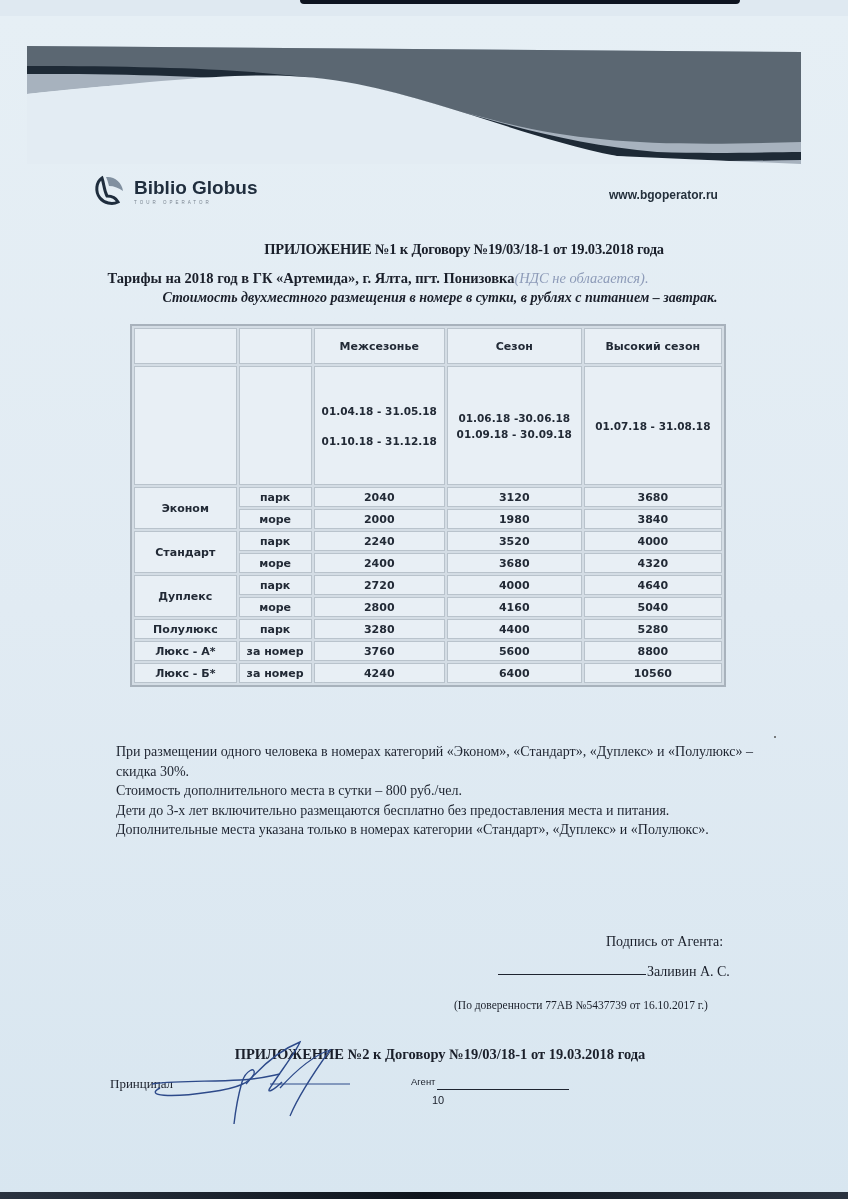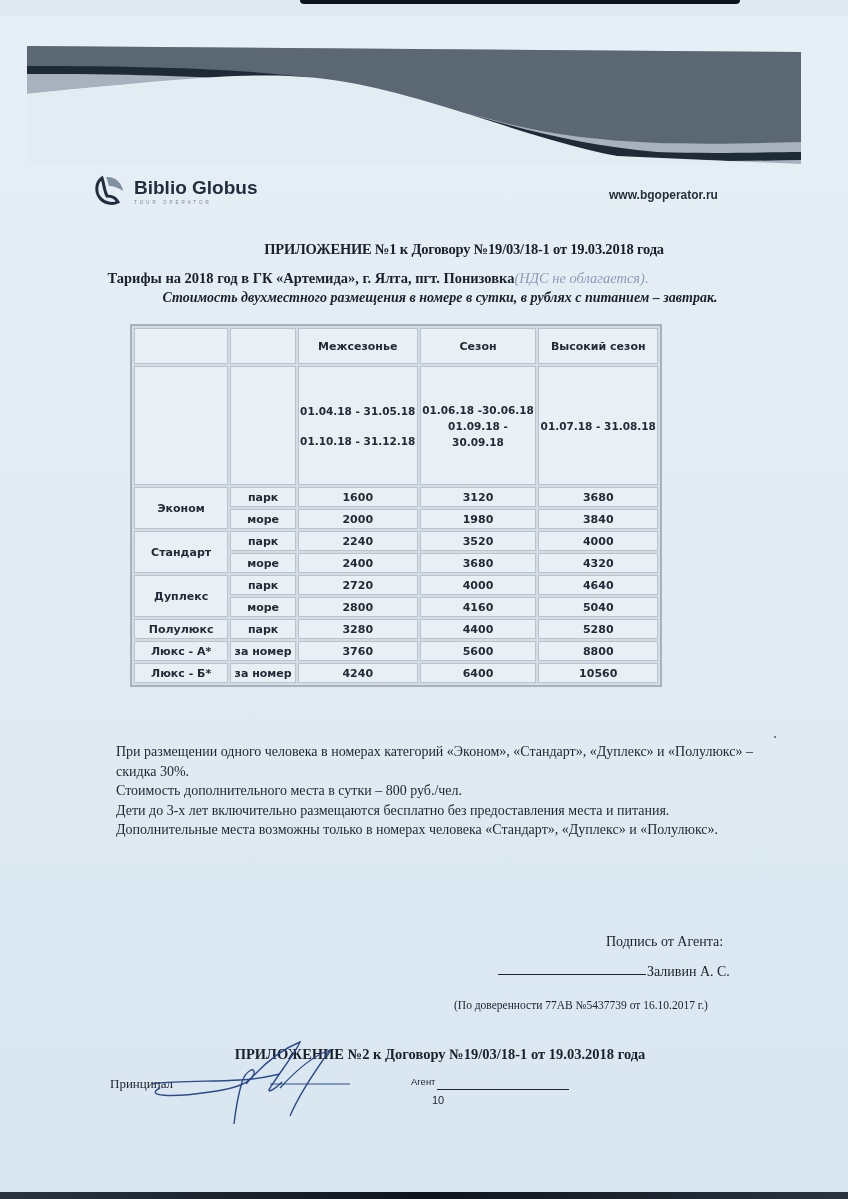--- a/index.html
+++ b/index.html
@@ -93,21 +93,21 @@
       left: 0; width: 880px; top: 274px;
       text-align: center;
       font-weight: bold;
       font-style: italic;
       font-size: 14px;
     }
 
     table.rates {
       position: absolute;
       left: 130px; top: 308px;
-      width: 532px;
+      width: 596px;
       border-collapse: separate;
       border-spacing: 2px;
       border: 2px solid #a8b2bc;
       font-family: "DejaVu Sans", sans-serif;
       font-size: 11px;
       font-weight: bold;
       color: #222a36;
       background: #d4dde5;
     }
     table.rates td {
@@ -278,21 +278,21 @@
         <div>01.09.18 - 30.09.18</div>
       </td>
       <td class="dates-cell">
         <div>01.07.18 - 31.08.18</div>
       </td>
     </tr>
 
     <tr class="data">
       <td class="cat" rowspan="2">Эконом</td>
       <td class="view">парк</td>
-      <td class="num">1600</td>
+      <td class="num">2040</td>
       <td class="num">3120</td>
       <td class="num">3680</td>
     </tr>
     <tr class="data">
       <td class="view">море</td>
       <td class="num">2000</td>
       <td class="num">1980</td>
       <td class="num">3840</td>
     </tr>
 
@@ -348,21 +348,21 @@
       <td class="num">10560</td>
     </tr>
   </tbody>
     </table>
 
 
   <div class="para">
     <p>При размещении одного человека в номерах  категорий «Эконом», «Стандарт», «Дуплекс» и «Полулюкс»  – скидка 30%.</p>
     <p>Стоимость дополнительного места в сутки – 800 руб./чел.</p>
     <p>Дети до 3-х лет включительно размещаются бесплатно без предоставления места и питания.</p>
-    <p>Дополнительные места возможны только в номерах человека «Стандарт», «Дуплекс» и «Полулюкс».</p>
+    <p>Дополнительные места указана только в номерах категории «Стандарт», «Дуплекс» и «Полулюкс».</p>
   </div>
 
   <div class="dot"></div>
 
   <div class="sign-agent-label">Подпись от Агента:</div>
   <div class="sign-line"></div>
   <div class="sign-name">Заливин А. С.</div>
   <div class="poa">(По доверенности 77АВ №5437739 от 16.10.2017 г.)</div>
 
   <div class="title-app2">ПРИЛОЖЕНИЕ №2 к Договору №19/03/18-1 от 19.03.2018 года</div>

